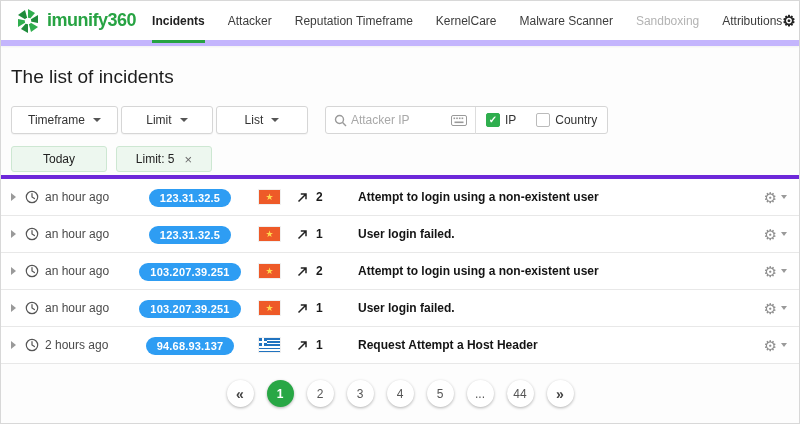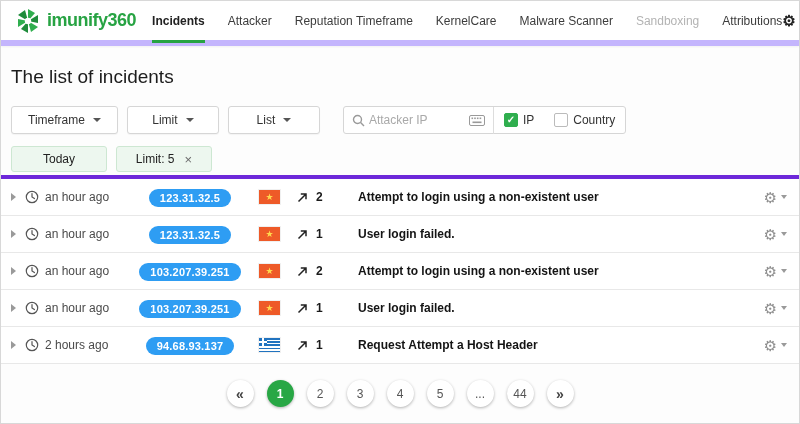--- a/index.html
+++ b/index.html
@@ -25,21 +25,21 @@
   }
   .nav-item.active { border-bottom-color:#27a343; font-weight:700; color:#222; }
   .nav-item.disabled { color:#b3b3b3; }
   .settings { margin-left:auto; display:flex; align-items:center; gap:5px; font-size:12px; font-weight:700; color:#222; cursor:pointer; }
   .settings .gear-glyph { font-size:15px; color:#222; }
 
   
   .page-title { font-size:19px; font-weight:500; color:#1d1d1d; margin:20px 0 14px 10px; }
 
   
-  .filter-bar { display:flex; align-items:center; gap:9px; padding:4px 10px; }
+  .filter-bar { display:flex; align-items:center; gap:3px; padding:4px 10px; }
   .btn {
     background:#fff; border:1px solid #d6d6d6; border-radius:3px;
     font-size:12px; color:#333; padding:6px 16px; display:flex; align-items:center; gap:8px;
     box-shadow:0 1px 1px rgba(0,0,0,.04); cursor:pointer; font-family:inherit; min-width:92px; justify-content:center;
   }
   .caret-down { width:0; height:0; border-left:4px solid transparent; border-right:4px solid transparent; border-top:4px solid #555; display:inline-block; }
   .search-group {
     margin-left:14px; display:flex; align-items:center; height:28px;
     border:1px solid #d6d6d6; border-radius:3px; background:#fff;
   }

